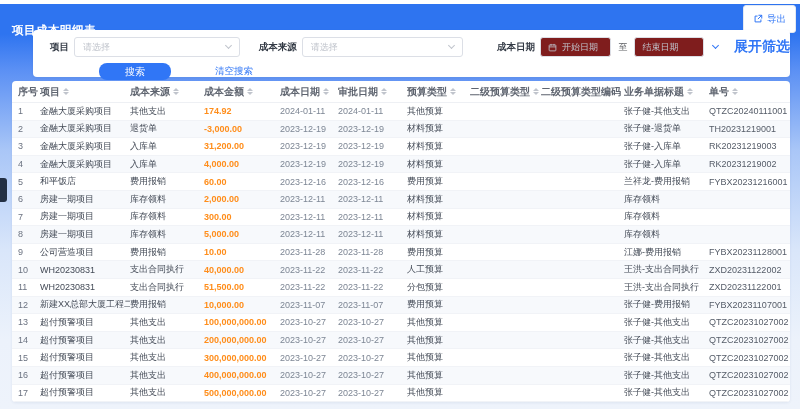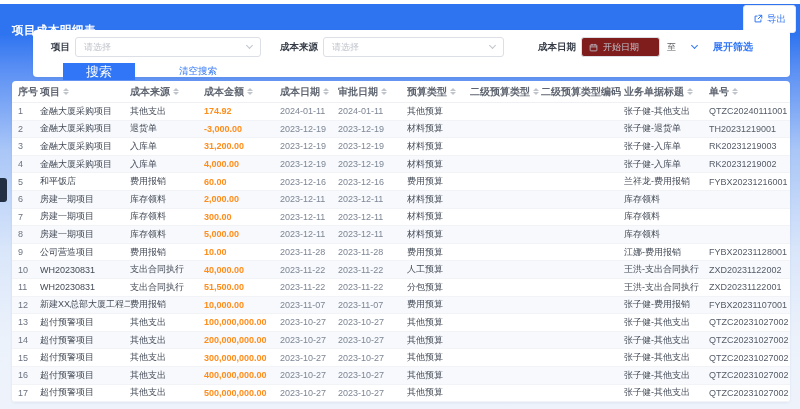--- a/index.html
+++ b/index.html
@@ -51,28 +51,28 @@
   .sel-chev{ position:absolute; right:8px; top:8px; }
   .date-box{
     height:20px; border:1px solid #dcdfe6; border-radius:3px; background:#7f1d1d;
     display:flex; align-items:center; gap:5px; padding:0 7px;
   }
   .date-start{ width:79px; margin-left:5px; }
   .date-end{ width:77px; }
   .date-to{ font-size:9px; color:#606266; margin:0 7px; }
   .expand-link{
     margin-left:9px; display:flex; align-items:center; gap:16px;
-    color:#3076f6; font-size:10px; font-weight:600; cursor:pointer; white-space:nowrap;
+    color:#3076f6; font-size:14px; font-weight:600; cursor:pointer; white-space:nowrap;
   }
   .expand-link .chev{ border-color:#3076f6; }
 
   .action-row{ display:flex; align-items:center; margin-top:6px; margin-left:30px; }
   .search-btn{
-    width:72px; height:17px; background:#3076f6; border:none; border-radius:0;
-    color:#fff; font-size:13px; display:flex; align-items:center; justify-content:center; cursor:pointer;
+    width:72px; height:17px; background:#3076f6; border:none; border-radius:8px;
+    color:#fff; font-size:10px; display:flex; align-items:center; justify-content:center; cursor:pointer;margin-left:36px;
   }
   .clear-link{ margin-left:44px; color:#3076f6; font-size:9.5px; cursor:pointer; }
 
   
   .table-card{
     position:absolute; left:12px; top:81px; width:778px; height:321px;
     background:#ffffff; border-radius:4px; overflow:hidden;
     box-shadow:0 1px 3px rgba(30,60,120,.08);
   }
   .grid-row{
@@ -137,20 +137,23 @@
       <div class="date-box date-start">
         <span style="display:inline-flex;">
           <svg width="9" height="9" viewBox="0 0 12 12" fill="none" stroke="#c0c4cc" stroke-width="1.1">
             <rect x="1.5" y="2.5" width="9" height="8" rx="1"></rect>
               <path d="M1.5 5.2h9M4 1.2v2.6M8 1.2v2.6"></path>
           </svg>
         </span>
         <span class="placeholder">开始日期</span>
       </div>
       <span class="date-to">至</span>
+      <div class="date-box date-end">
+        <span class="placeholder">结束日期</span>
+      </div>
 
       <div class="expand-link">
         <span class="chev"></span>
         <span>展开筛选</span>
       </div>
     </div>
 
     <div class="action-row">
       <button class="search-btn">搜索</button>
       <span class="clear-link">清空搜索</span>

